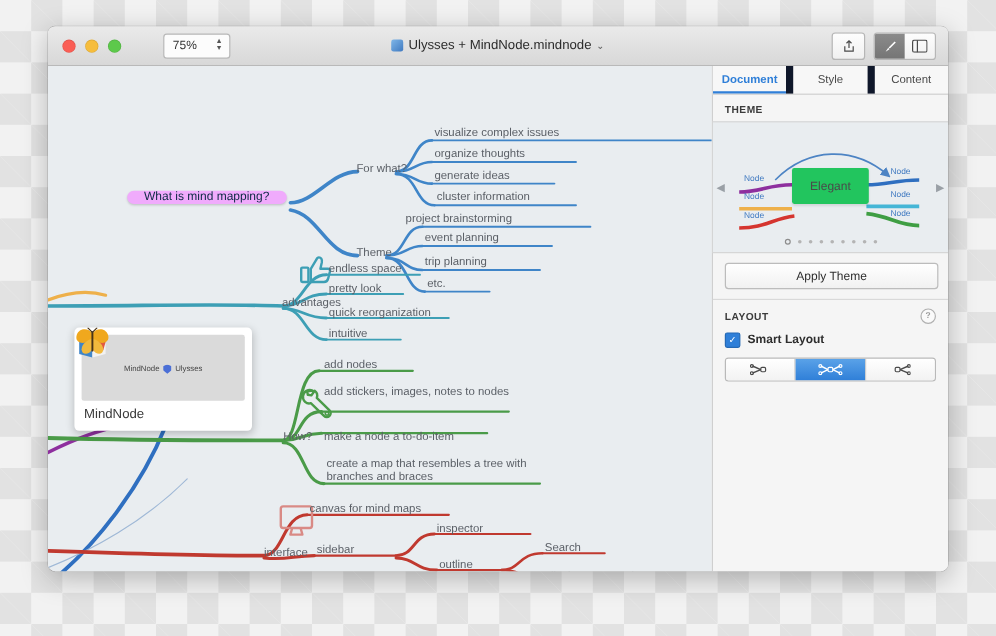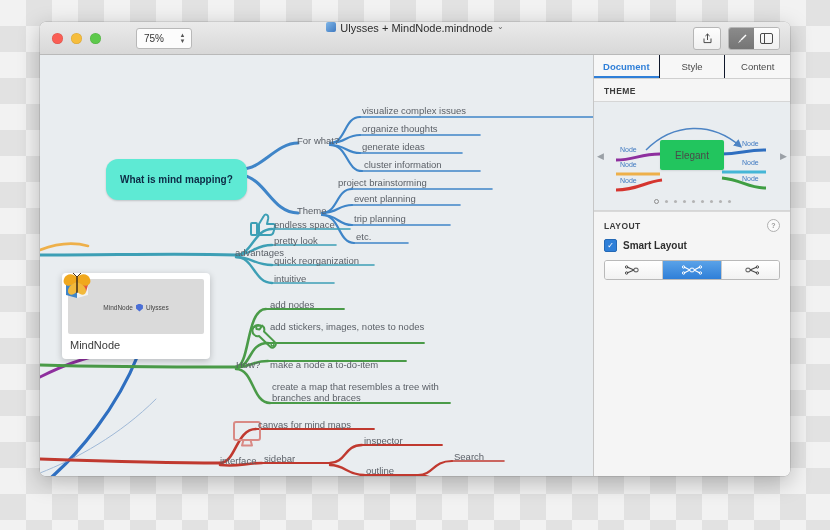--- a/index.html
+++ b/index.html
@@ -35,21 +35,21 @@
     display:flex;align-items:center;
   }
   .zoomctl .zv{font-size:10px;color:#333;padding-left:7px;}
   .stepper{
     position:absolute;right:2px;top:1px;width:13px;height:16px;
     display:flex;flex-direction:column;align-items:center;justify-content:center;
     font-size:6px;color:#555;line-height:6px;
   }
   .doctitle{
     position:absolute;left:0;right:0;top:0;height:32px;
-    display:flex;align-items:flex-start;justify-content:center;gap:4px;
+    display:flex;align-items:center;justify-content:center;gap:4px;
     font-size:11px;color:#2c2c2c;pointer-events:none;
   }
   .doctitle .docicon{width:10px;height:10px;border-radius:2px;
     background:linear-gradient(135deg,#7fb6e8,#3f79c0);}
   .doctitle .caret{font-size:8px;color:#666;}
   .tbright{position:absolute;right:10px;top:5px;display:flex;gap:7px;align-items:center;}
   .tbbtn{
     width:26px;height:21px;border:1px solid #b6b6b6;border-radius:3px;
     background:linear-gradient(#fdfdfd,#f0f0f0);
     display:flex;align-items:center;justify-content:center;
@@ -61,22 +61,22 @@
   
   .wbody{position:relative;height:422px;display:flex;}
   .canvas{
     position:relative;flex:1;background:#e9edf0;overflow:hidden;
   }
   .canvas svg{position:absolute;left:0;top:0;}
   .nodelabel{
     position:absolute;font-size:9.5px;color:#5a5f66;white-space:nowrap;
   }
   .rootnode{
-    position:absolute;background:#5eead4;color:#0d2a45;font-weight:bold;
-    font-size:10px;border-radius:12px;padding:15px 14px;white-space:nowrap;
+    position:absolute;background:#f0abfc;color:#0d2a45;font-weight:normal;
+    font-size:10px;border-radius:12px;padding:0 14px;white-space:nowrap;
     box-shadow:0 1px 2px rgba(0,0,0,.18);
   }
   
   .sticker{
     position:absolute;left:22px;top:218px;width:148px;height:86px;
     background:#fff;border-radius:4px;box-shadow:0 2px 7px rgba(0,0,0,.22);
     padding:6px;box-sizing:border-box;
   }
   .sticker .imgbox{
     height:55px;background:#dadada;border-radius:2px;
@@ -90,21 +90,21 @@
   
   .inspector{
     width:196px;background:#f5f5f5;border-left:1px solid #c6c6c6;
     display:flex;flex-direction:column;
   }
   .ins-tabs{
     height:23px;display:flex;border-bottom:1px solid #cfcfcf;background:#f7f7f7;
   }
   .ins-tab{
     flex:1;display:flex;align-items:center;justify-content:center;
-    font-size:9.5px;color:#4a4a4a;border-right:1px solid #0f172a;
+    font-size:9.5px;color:#4a4a4a;border-right:6px solid #0f172a;
   }
   .ins-tab:last-child{border-right:none;}
   .ins-tab.active{color:#2f7fd8;font-weight:bold;box-shadow:inset 0 -2px 0 #2f7fd8;}
   .sect-head{
     display:flex;align-items:center;justify-content:space-between;
     padding:7px 10px 5px 10px;font-size:8.5px;font-weight:bold;color:#3b3b3b;
     letter-spacing:.4px;
   }
   .helpdot{
     width:11px;height:11px;border-radius:50%;border:1px solid #b0b0b0;color:#9a9a9a;
@@ -409,20 +409,23 @@
           <div class="dot"></div>
           <div class="dot"></div>
           <div class="dot"></div>
           <div class="dot"></div>
           <div class="dot"></div>
           <div class="dot"></div>
           <div class="dot"></div>
         </div>
       </div>
 
+      <div class="panelpad">
+        <div class="btn-apply">Apply Theme</div>
+      </div>
 
 
       <div class="divline"></div>
 
       <div class="sect-head">
         <span>LAYOUT</span>
         <span class="helpdot">?</span>
       </div>
 
       <div class="chkrow">

